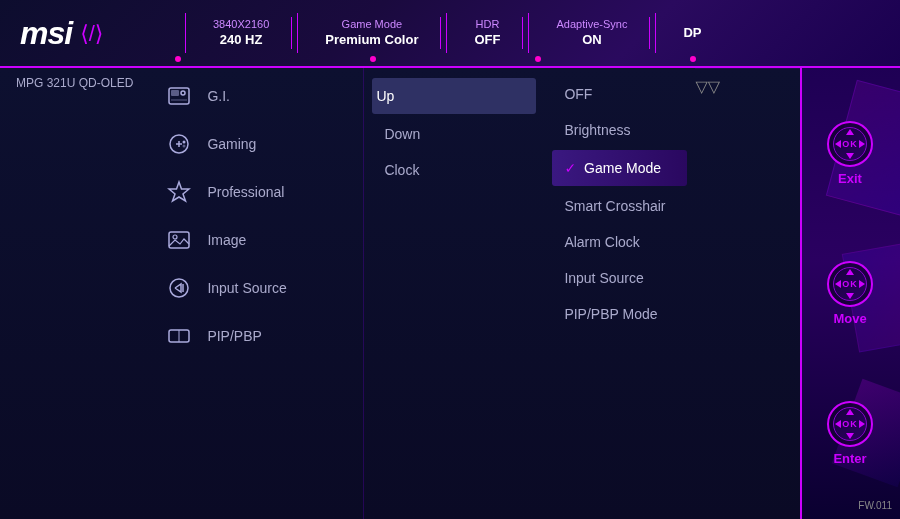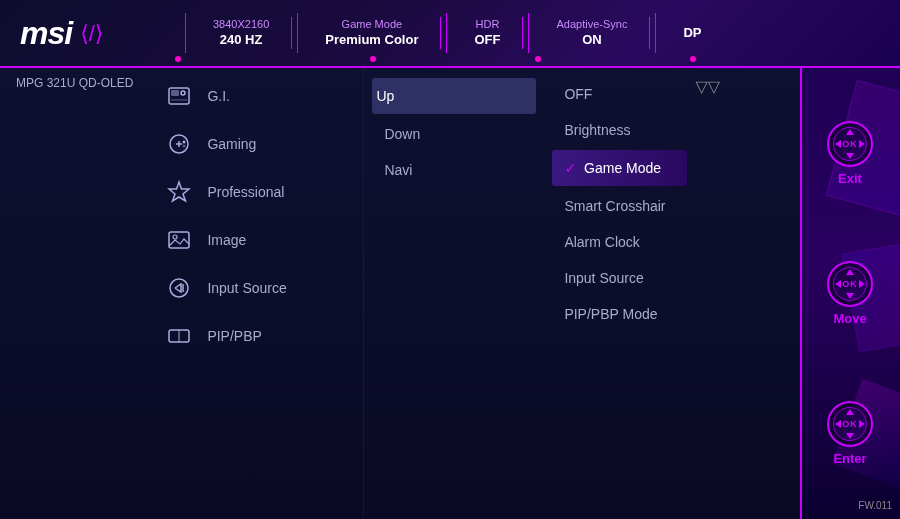--- a/index.html
+++ b/index.html
@@ -476,21 +476,21 @@
         </div>
         <span class="sidebar-label">PIP/PBP</span>
       </div>
 
 
     </div>
 
     <div class="middle-col">
       <div class="menu-item highlighted">Up</div>
       <div class="menu-item">Down</div>
-      <div class="menu-item">Navi</div>
+      <div class="menu-item">Clock</div>
     </div>
 
     <div class="right-col">
       <div class="dropdown-item">
         <span>OFF</span>
       </div>
       <div class="dropdown-item">
         <span>Brightness</span>
       </div>
       <div class="dropdown-item selected-item">

